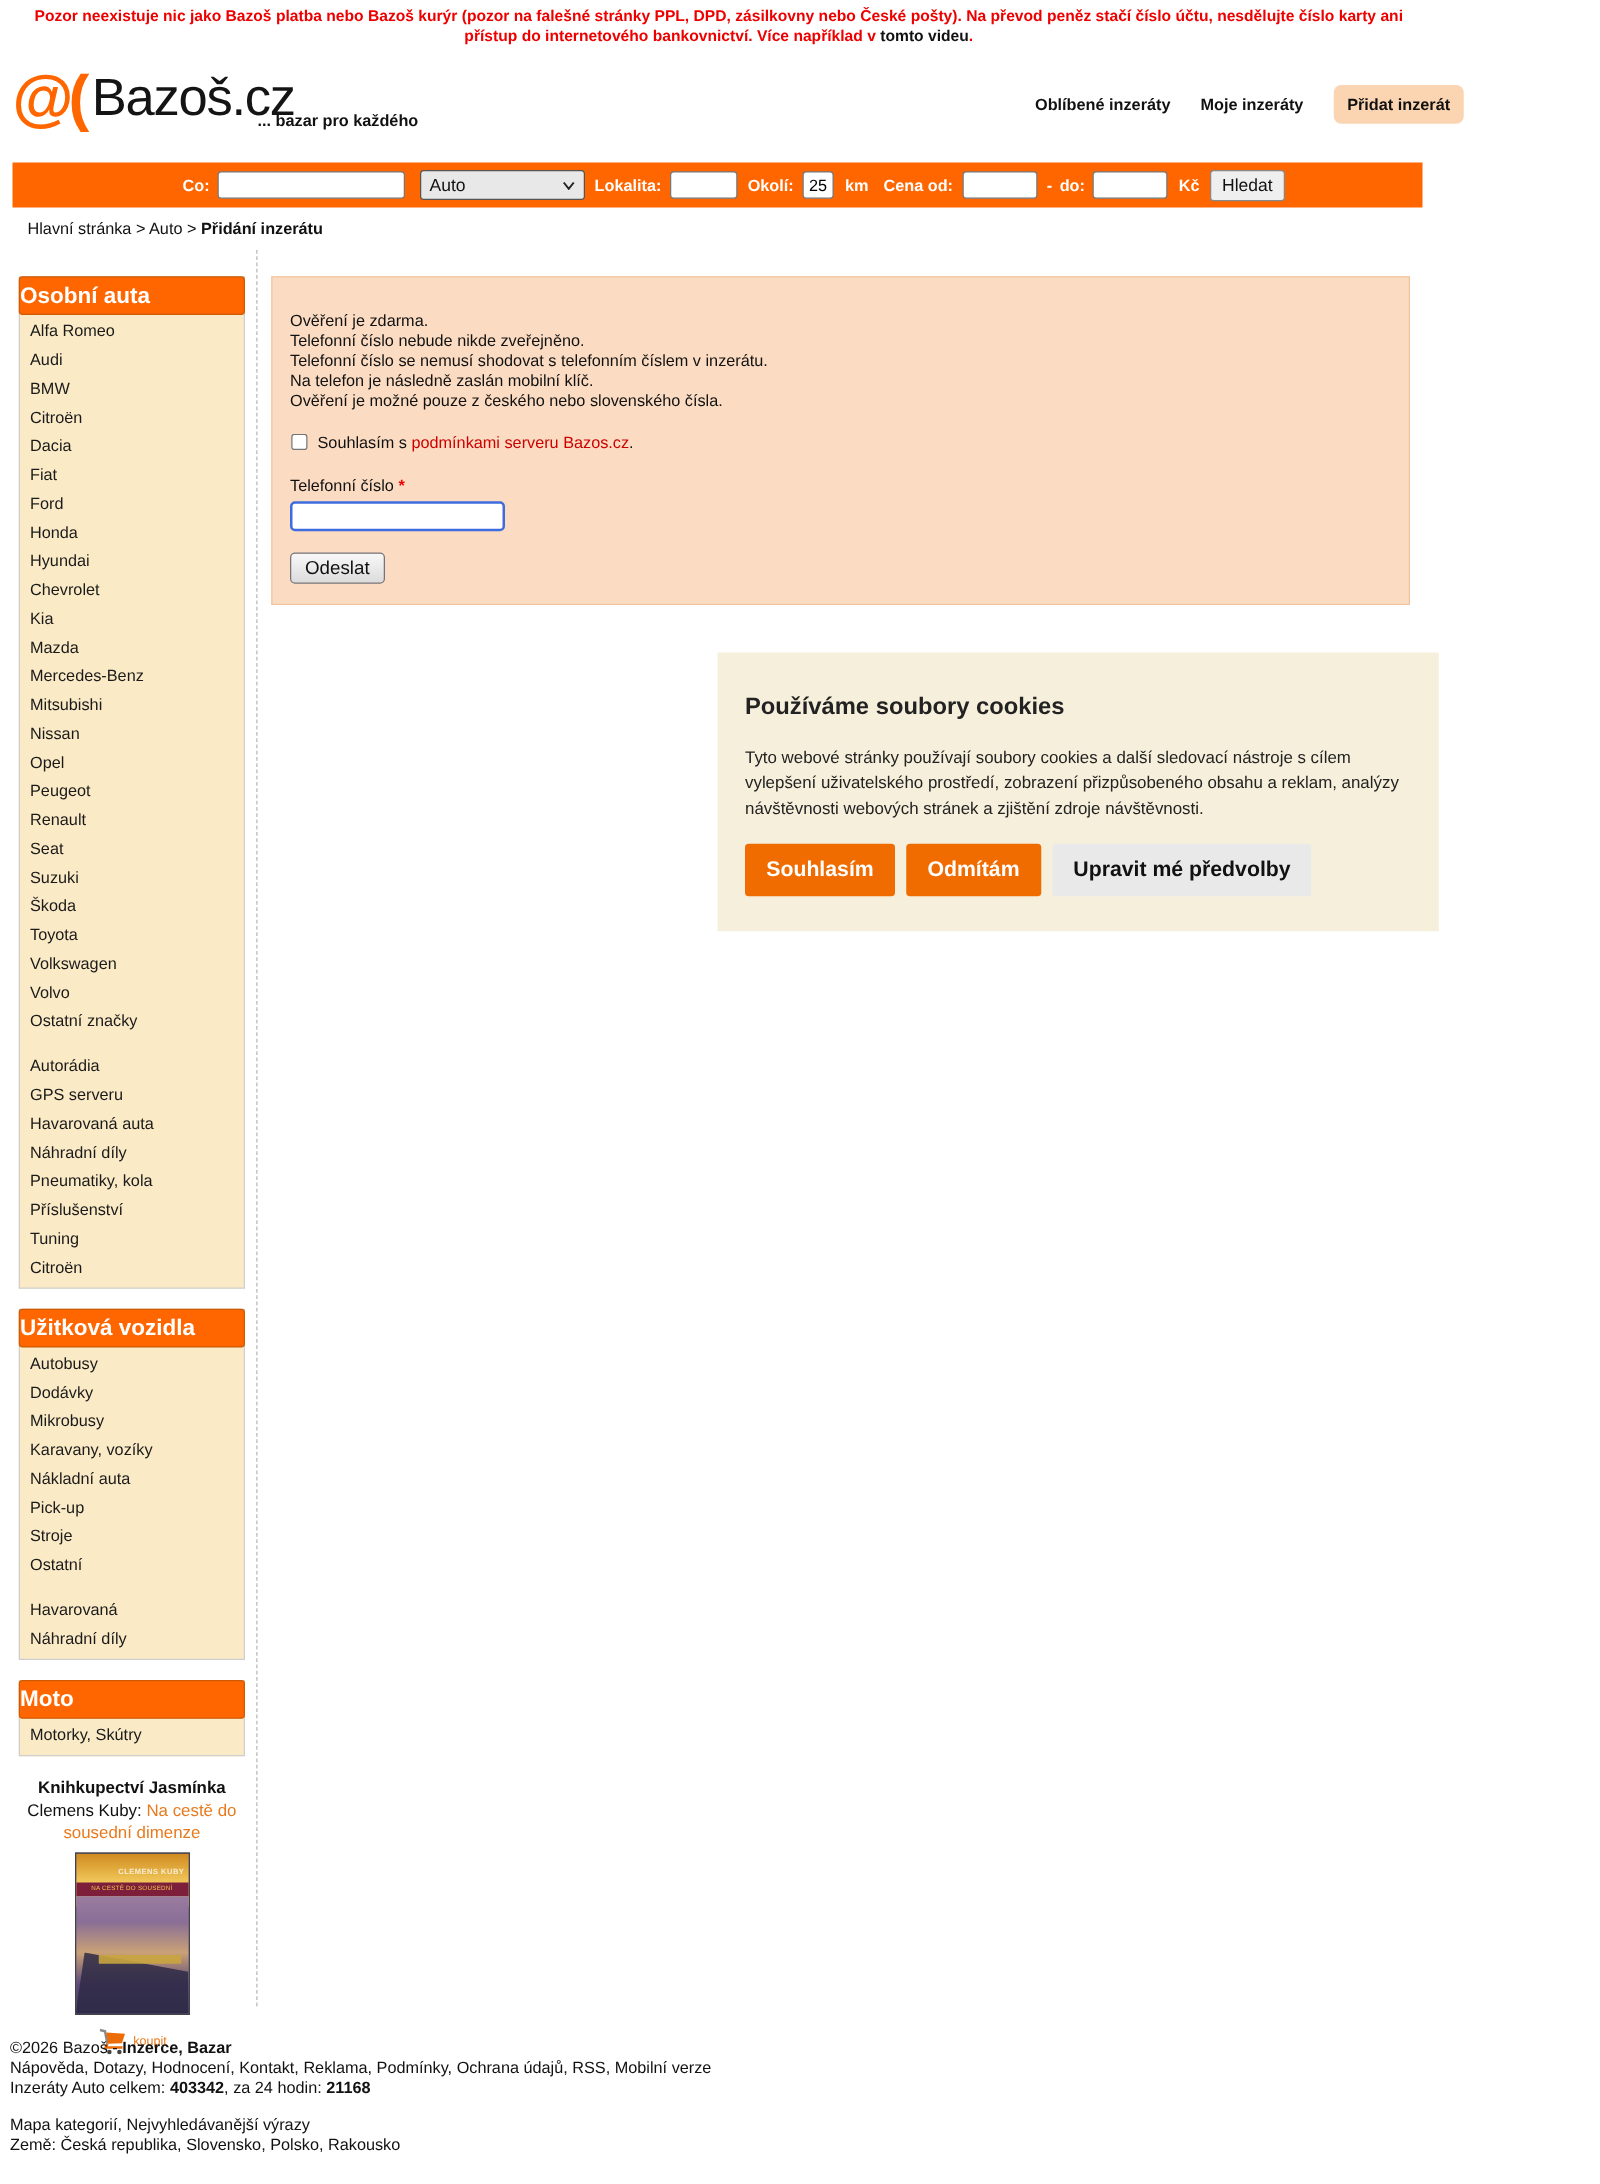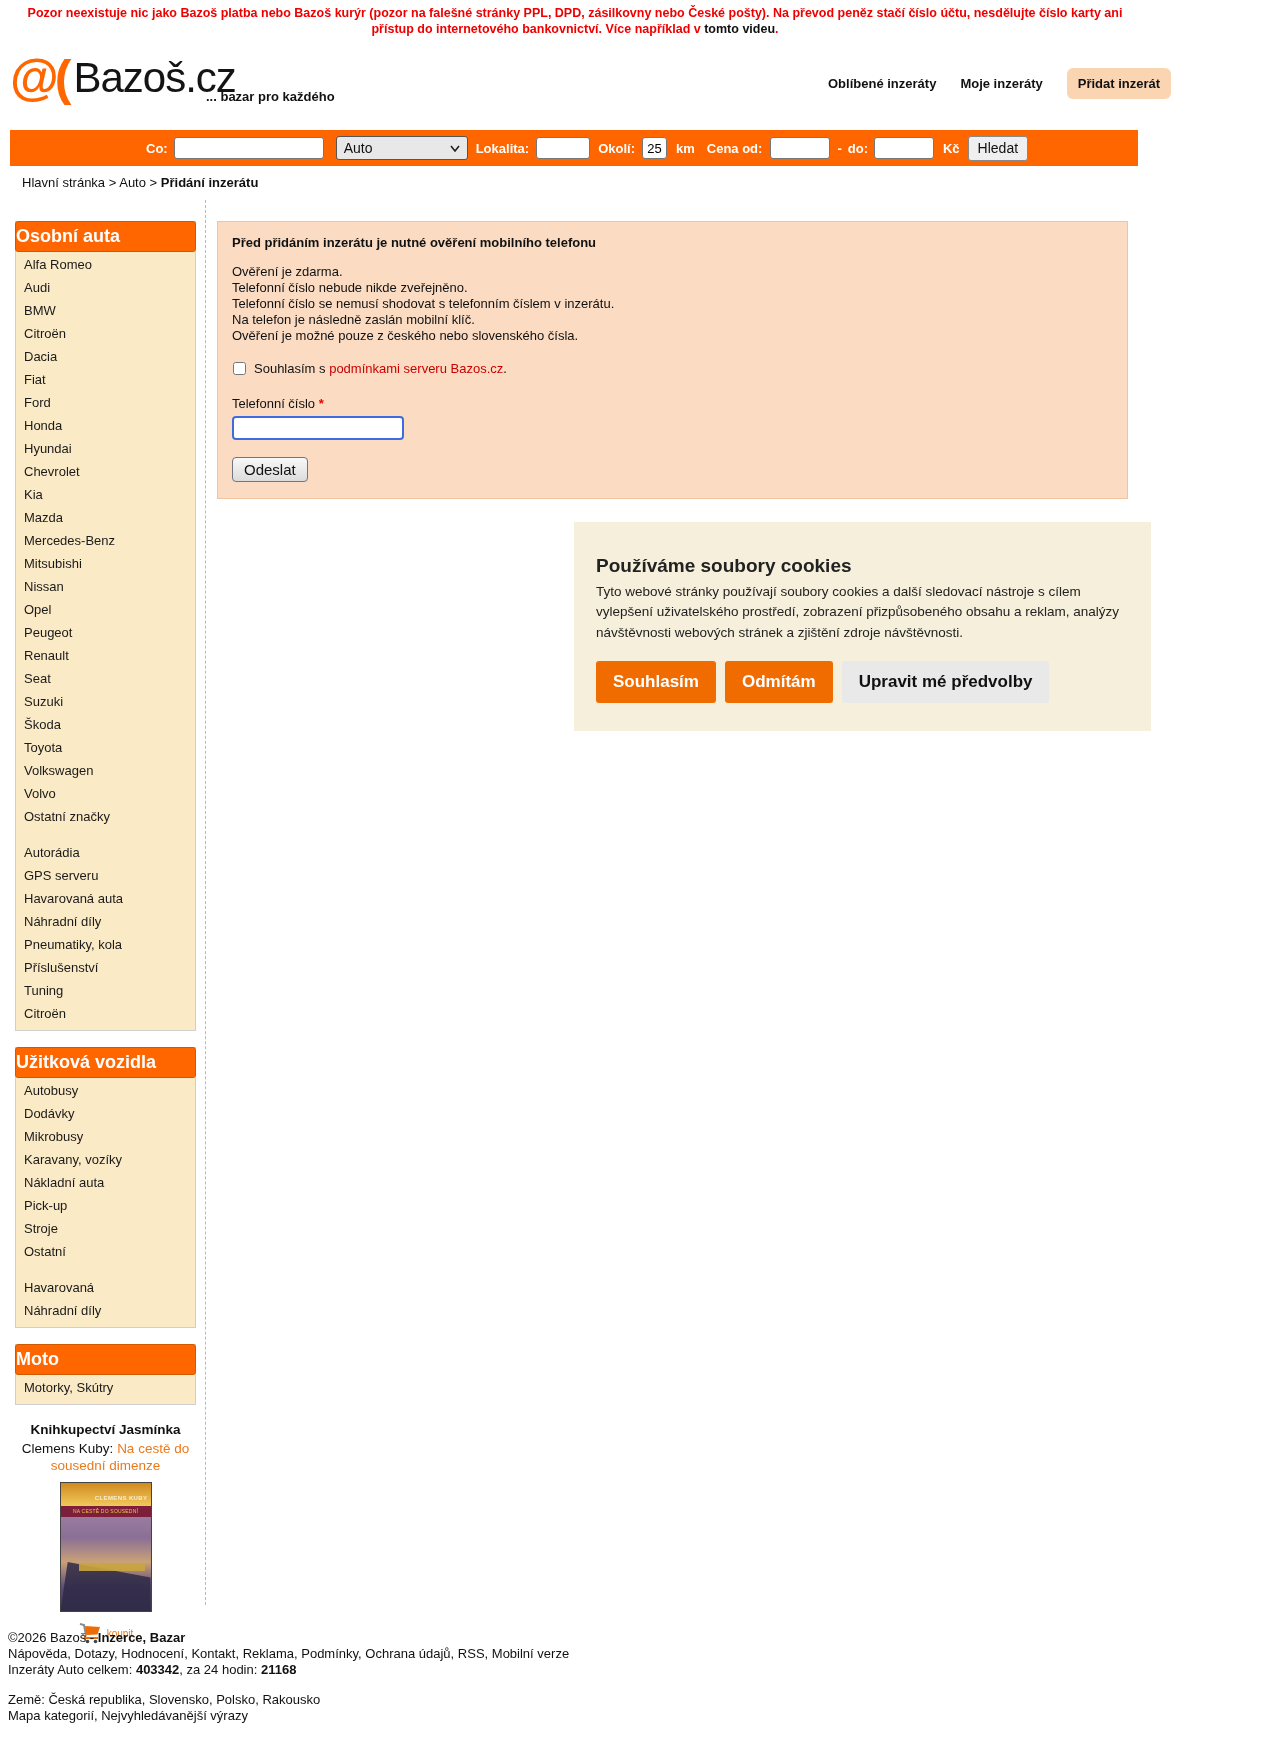--- a/index.html
+++ b/index.html
@@ -93,21 +93,21 @@
   .req{color:var(--warning-red);font-weight:bold;}
   .phone-input{display:block;margin-top:5px;width:172px;height:24px;border:2px solid #3E6CDF;
     border-radius:4px;background:#fff;font-size:13px;padding:0 5px;font-family:inherit;}
   .submit-btn{margin-top:17px;background:linear-gradient(#F8F8F8,#DCDCDC);border:1px solid #74747F;
     border-radius:4px;font-size:15px;padding:3px 11px;color:#111;cursor:pointer;font-family:inherit;}
 
   
   .cookie-box{position:absolute;left:574px;top:522px;width:577px;background:var(--cookie-bg);
     padding:33px 22px 28px;}
   .ck-title{font-size:19px;font-weight:bold;color:#222;}
-  .ck-body{margin-top:5px;font-size:13.5px;line-height:1.5;color:#222;}
+  .ck-body{margin-top:19px;font-size:13.5px;line-height:1.5;color:#222;}
   .ck-buttons{margin-top:18px;display:flex;gap:9px;}
   .ck-btn{font-size:17px;font-weight:bold;padding:11px 17px;border-radius:3px;cursor:pointer;
     border:none;font-family:inherit;}
   .ck-orange{background:#F06C00;color:#fff;}
   .ck-gray{background:#E9E9E9;color:#111;}
 
   
   .footer{position:absolute;left:8px;top:1630px;font-size:13px;line-height:16px;}
   .f-gap{height:14px;}
   .f-link{cursor:pointer;}
@@ -244,21 +244,20 @@
           <path d="M8 13 L6.5 16 L20 16" fill="none" stroke="#ED6C05" stroke-width="2"></path>
           <circle cx="9.5" cy="19.5" r="1.8" fill="#444"></circle>
           <circle cx="17.5" cy="19.5" r="1.8" fill="#444"></circle>
         </svg>
         <span class="buy-link">koupit</span>
       </div>
     </div>
   </div>
 
   <div class="form-box">
-    <div class="fb-title">Před přidáním inzerátu je nutné ověření mobilního telefonu</div>
     <div class="fb-lines" style="white-space:pre-line">Ověření je zdarma.
 Telefonní číslo nebude nikde zveřejněno.
 Telefonní číslo se nemusí shodovat s telefonním číslem v inzerátu.
 Na telefon je následně zaslán mobilní klíč.
 Ověření je možné pouze z českého nebo slovenského čísla.</div>
     <div class="consent-row">
       <input class="consent-box" type="checkbox" style="">
       <span><span>Souhlasím s </span><span class="consent-link">podmínkami serveru Bazos.cz</span><span>.</span></span>
     </div>
     <div class="phone-label"><span>Telefonní číslo </span><span class="req">*</span>
@@ -275,17 +274,17 @@
       <button class="ck-btn ck-orange">Odmítám</button>
       <button class="ck-btn ck-gray">Upravit mé předvolby</button>
     </div>
   </div>
 
   <div class="footer">
     <div><span>©2026 Bazoš - </span><span class="fb">Inzerce, Bazar</span></div>
     <div><span class="f-link">Nápověda</span>, <span class="f-link">Dotazy</span>, <span class="f-link">Hodnocení</span>, <span class="f-link">Kontakt</span>, <span class="f-link">Reklama</span>, <span class="f-link">Podmínky</span>, <span class="f-link">Ochrana údajů</span>, <span class="f-link">RSS</span>, <span class="f-link">Mobilní verze</span></div>
     <div><span>Inzeráty Auto celkem: </span><span class="fb">403342</span><span>, za 24 hodin: </span><span class="fb">21168</span></div>
     <div class="f-gap"></div>
+    <div><span class="f-link">Mapa kategorií</span>, <span class="f-link">Nejvyhledávanější výrazy</span></div>
     <div><span>Země: </span><span><span class="f-link">Česká republika</span>, <span class="f-link">Slovensko</span>, <span class="f-link">Polsko</span>, <span class="f-link">Rakousko</span></span></div>
-    <div><span class="f-link">Mapa kategorií</span>, <span class="f-link">Nejvyhledávanější výrazy</span></div>
   </div>
 
 </div>
 
 </body></html>

